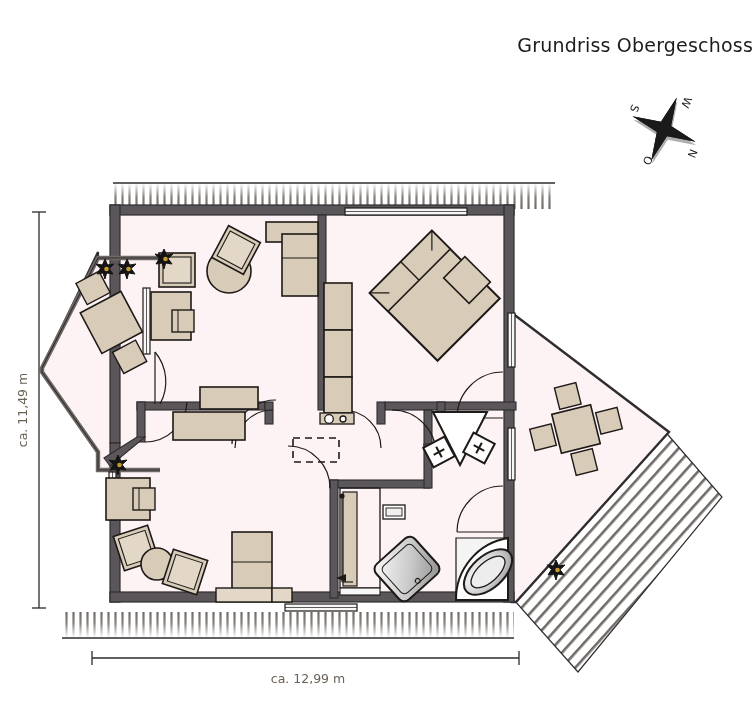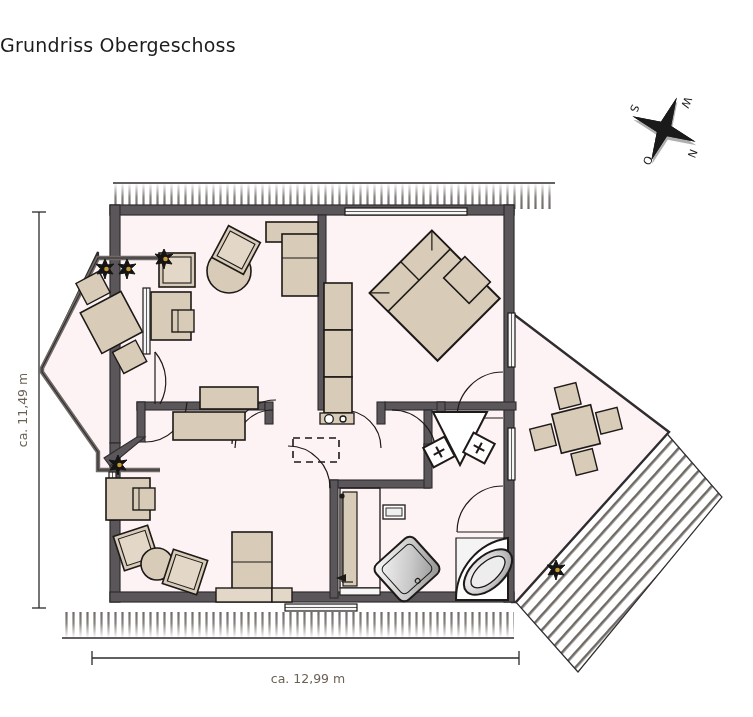--- a/index.html
+++ b/index.html
@@ -18,21 +18,21 @@
     position: absolute;
     left: 0; top: 0;
     width: 753px;
     height: 717px;
   }
   .title {
     position: absolute;
     left: 0;
     top: 34px;
     width: 753px;
-    text-align: left;
+    text-align: right;
     font-size: 19px;
     color: #1c1c1c;
     letter-spacing: 0.2px;
   }
   svg { display: block; }
   .dimtext {
     fill: #6b6256;
     font-family: "DejaVu Sans", "Liberation Sans", sans-serif;
     font-size: 12.5px;
   }

